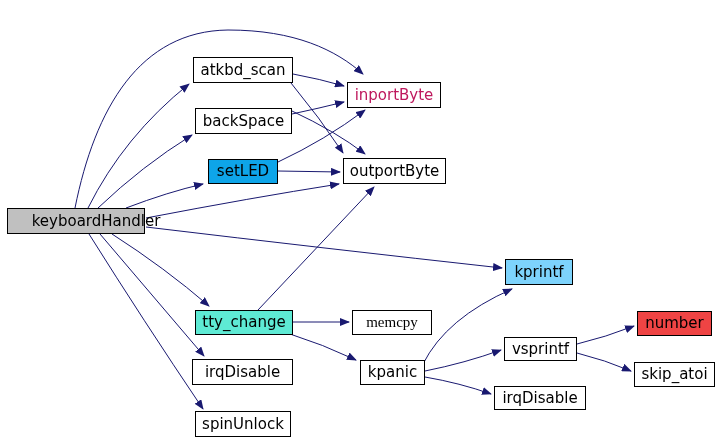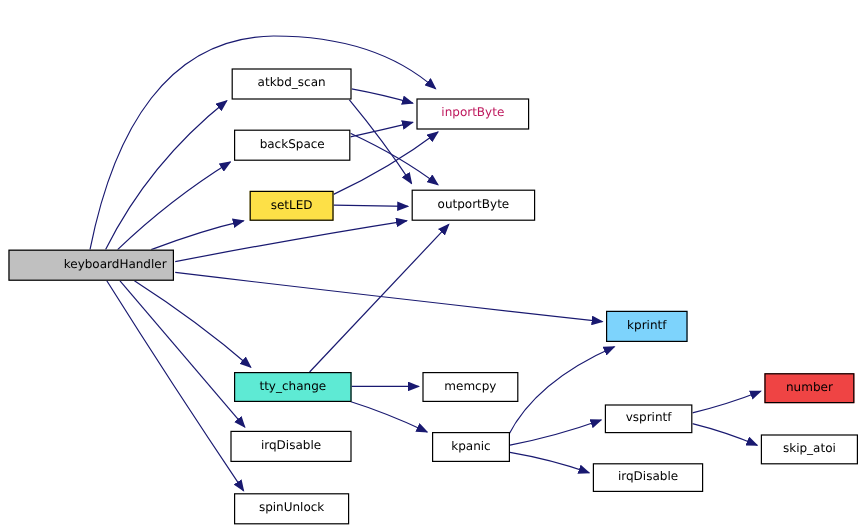--- a/index.html
+++ b/index.html
@@ -25,21 +25,21 @@
   #edge-layer path.edge {
     fill: none;
     stroke-width: 1;
   }
   .node {
     position: absolute;
     box-sizing: border-box;
     border: 1px solid #000000;
     background: #ffffff;
     color: #000000;
-    font-size: 10px;
+    font-size: 15px;
     line-height: 1;
     display: flex;
     align-items: center;
     justify-content: center;
     white-space: nowrap;
     cursor: pointer;
   }
   .node.root {
     cursor: default;
   }
@@ -78,25 +78,25 @@
         <path d="M425,377 Q460,383 491,394" class="edge" stroke="#191970" marker-end="url(#arrowhead)"></path>
         <path d="M577,344 Q606,337 634,326" class="edge" stroke="#191970" marker-end="url(#arrowhead)"></path>
         <path d="M577,353 Q605,360 631,371" class="edge" stroke="#191970" marker-end="url(#arrowhead)"></path>
       </g>
   </svg>
   <div id="node-layer">
       <div class="node root" style="left: 7px; top: 208px; width: 138px; height: 26px; background: rgb(192, 192, 192); border-color: rgb(0, 0, 0); color: rgb(0, 0, 0); padding-left: 40px;">keyboardHandler</div>
       <div class="node" style="left: 193px; top: 57px; width: 100px; height: 26px; background: rgb(255, 255, 255); border-color: rgb(0, 0, 0); color: rgb(0, 0, 0);">atkbd_scan</div>
       <div class="node" style="left: 347px; top: 82px; width: 94px; height: 26px; background: rgb(255, 255, 255); border-color: rgb(0, 0, 0); color: #be185d;">inportByte</div>
       <div class="node" style="left: 195px; top: 108px; width: 97px; height: 26px; background: rgb(255, 255, 255); border-color: rgb(0, 0, 0); color: rgb(0, 0, 0);">backSpace</div>
-      <div class="node" style="left: 208px; top: 159px; width: 70px; height: 25px; background: #fde047; border-color: rgb(0, 0, 0); color: rgb(0, 0, 0);">setLED</div>
+      <div class="node" style="left: 208px; top: 159px; width: 70px; height: 25px; background: #0ea5e9; border-color: rgb(0, 0, 0); color: rgb(0, 0, 0);">setLED</div>
       <div class="node" style="left: 343px; top: 158px; width: 103px; height: 26px; background: rgb(255, 255, 255); border-color: rgb(0, 0, 0); color: rgb(0, 0, 0);">outportByte</div>
       <div class="node" style="left: 505px; top: 259px; width: 68px; height: 26px; background: #7dd3fc; border-color: rgb(0, 0, 0); color: rgb(0, 0, 0);">kprintf</div>
       <div class="node" style="left: 195px; top: 310px; width: 98px; height: 25px; background: #5eead4; border-color: rgb(0, 0, 0); color: rgb(0, 0, 0);">tty_change</div>
-      <div class="node" style="left: 352px; top: 310px; width: 80px; height: 25px; background: rgb(255, 255, 255); border-color: rgb(0, 0, 0); color: rgb(0, 0, 0);">memcpy</div>
+      <div class="node" style="left: 352px; top: 310px; width: 80px; height: 25px; background: rgb(255, 255, 255); border-color: rgb(0, 0, 0); color: rgb(0, 0, 0); font-family: Liberation Serif, serif;">memcpy</div>
       <div class="node" style="left: 192px; top: 359px; width: 101px; height: 26px; background: rgb(255, 255, 255); border-color: rgb(0, 0, 0); color: rgb(0, 0, 0);">irqDisable</div>
       <div class="node" style="left: 360px; top: 360px; width: 65px; height: 25px; background: rgb(255, 255, 255); border-color: rgb(0, 0, 0); color: rgb(0, 0, 0);">kpanic</div>
       <div class="node" style="left: 195px; top: 411px; width: 96px; height: 26px; background: rgb(255, 255, 255); border-color: rgb(0, 0, 0); color: rgb(0, 0, 0);">spinUnlock</div>
       <div class="node" style="left: 504px; top: 337px; width: 73px; height: 24px; background: rgb(255, 255, 255); border-color: rgb(0, 0, 0); color: rgb(0, 0, 0);">vsprintf</div>
       <div class="node" style="left: 494px; top: 386px; width: 92px; height: 24px; background: rgb(255, 255, 255); border-color: rgb(0, 0, 0); color: rgb(0, 0, 0);">irqDisable</div>
       <div class="node" style="left: 637px; top: 311px; width: 75px; height: 25px; background: #ef4444; border-color: rgb(0, 0, 0); color: rgb(0, 0, 0);">number</div>
       <div class="node" style="left: 634px; top: 362px; width: 81px; height: 25px; background: rgb(255, 255, 255); border-color: rgb(0, 0, 0); color: rgb(0, 0, 0);">skip_atoi</div>
     </div>
 </div>
 

